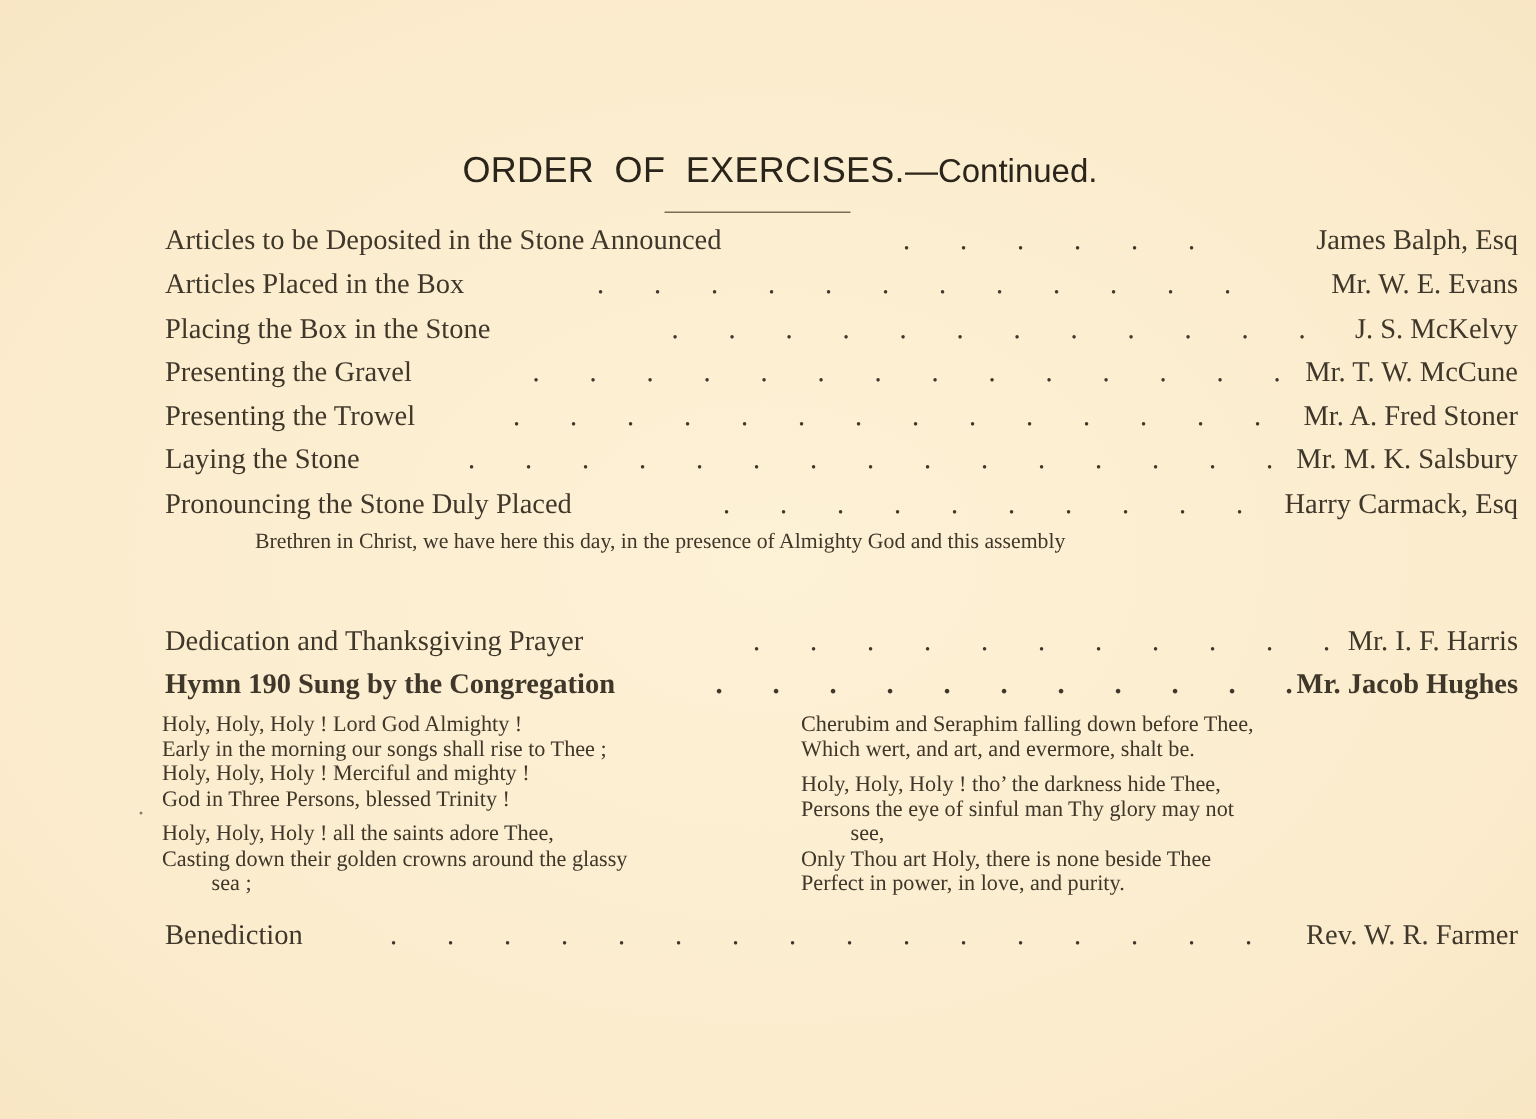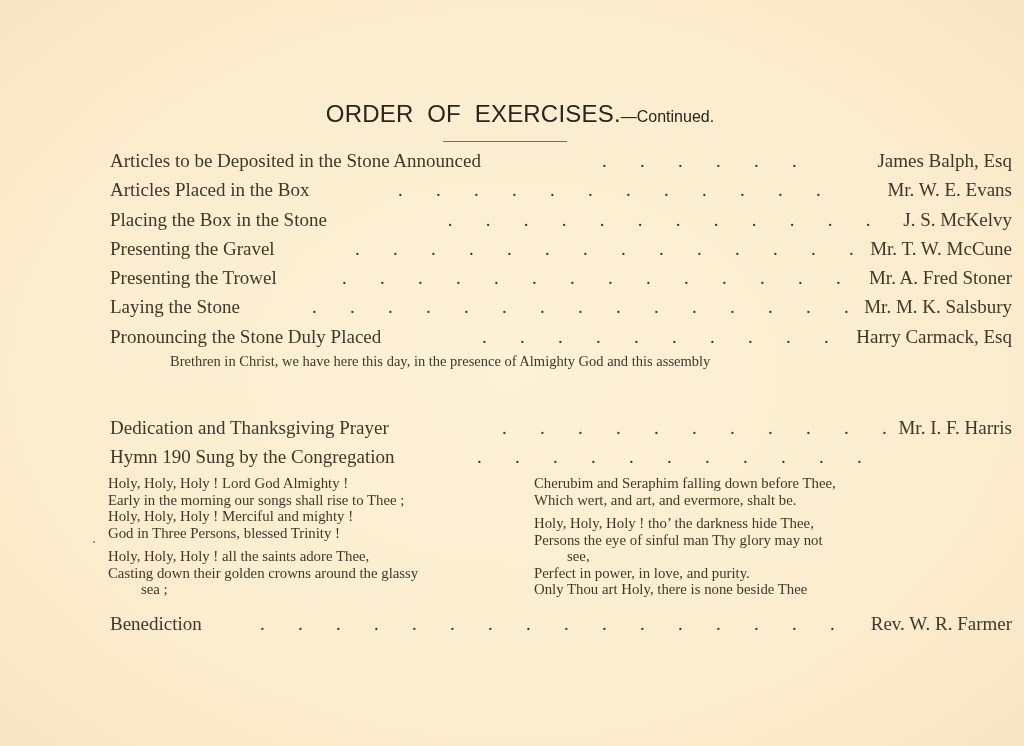--- a/index.html
+++ b/index.html
@@ -26,21 +26,21 @@
       top: 100px;
       left: 0;
       width: 1040px;
       text-align: center;
       font-family: "Liberation Sans", "DejaVu Sans", sans-serif;
       font-size: 24px;
       letter-spacing: 0px;
       color: #2a241a;
     }
     .title .main { letter-spacing: 0.2px; }
-    .title .cont { font-size: 16px; }
+    .title .cont { font-size: 22px; }
     .rule {
       position: absolute;
       top: 141px;
       left: 443px;
       width: 124px;
       height: 1px;
       background: #7a6d57;
     }
     .row {
       position: absolute;
@@ -148,23 +148,24 @@
 
   <div class="dedication">
     <span class="line" style="padding-left:52px;">Brethren in Christ, we have here this day, in the presence of Almighty God and this assembly</span>
   </div>
 
   <div class="row" style="top:416px;">
     <span class="item">Dedication and Thanksgiving Prayer</span>
     <span class="dots" style="left: 392px; white-space: pre; overflow: hidden; display: inline-block; width: 386px;">.       .       .       .       .       .       .       .       .       .       .       .</span>
     <span class="person">Mr. I. F. Harris</span>
   </div>
-  <div class="row" style="top:445px;">
+  <div class="row" style="top:445px;font-weight:bold;">
     <span class="item">Hymn 190 Sung by the Congregation</span>
     <span class="dots" style="left: 367px; white-space: pre; overflow: hidden; display: inline-block; width: 387px;">.       .       .       .       .       .       .       .       .       .       .       .       .       .</span>
+    <span class="person">Mr. Jacob Hughes</span>
   </div>
 
   <div class="hymn-col left">
     <div class="stanza">
       <span class="line">Holy, Holy, Holy ! Lord God Almighty !</span>
       <span class="line">Early in the morning our songs shall rise to Thee ;</span>
       <span class="line">Holy, Holy, Holy ! Merciful and mighty !</span>
       <span class="line">God in Three Persons, blessed Trinity !</span>
     </div>
     <div class="stanza">
@@ -176,22 +177,22 @@
 
   <div class="hymn-col right">
     <div class="stanza">
       <span class="line">Cherubim and Seraphim falling down before Thee,</span>
       <span class="line">Which wert, and art, and evermore, shalt be.</span>
     </div>
     <div class="stanza">
       <span class="line">Holy, Holy, Holy ! tho’ the darkness hide Thee,</span>
       <span class="line">Persons the eye of sinful man Thy glory may not</span>
       <span class="line indent">see,</span>
+      <span class="line">Only Thou art Holy, there is none beside Thee</span>
       <span class="line">Perfect in power, in love, and purity.</span>
-      <span class="line">Only Thou art Holy, there is none beside Thee</span>
     </div>
   </div>
 
   <div class="row" style="top:612px;">
     <span class="item">Benediction</span>
     <span class="dots" style="left: 150px; white-space: pre; overflow: hidden; display: inline-block; width: 601px;">.       .       .       .       .       .       .       .       .       .       .       .       .       .       .       .       .</span>
     <span class="person">Rev. W. R. Farmer</span>
   </div>
 
   <div class="speck" style="left:93px;top:541px;"></div>

